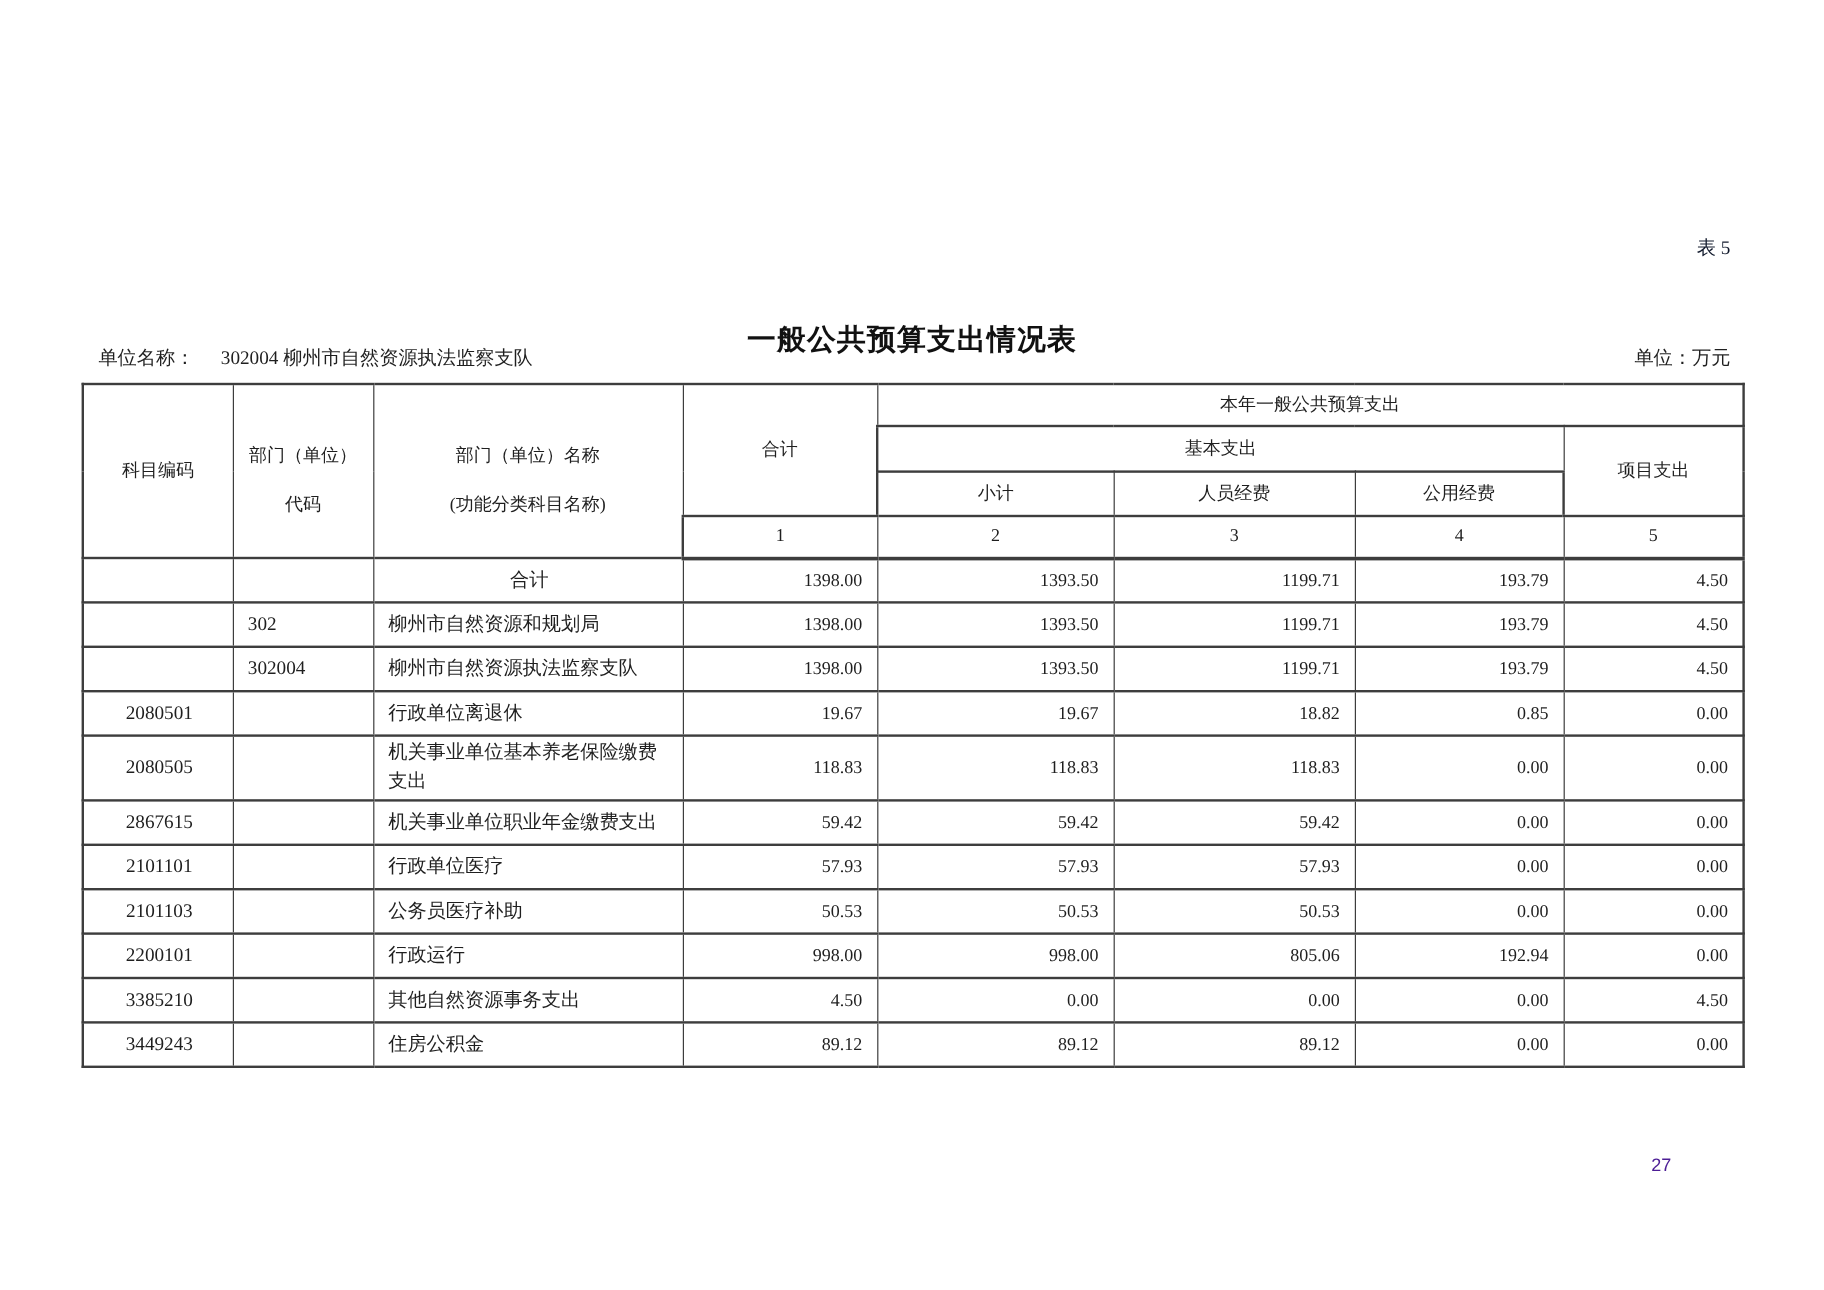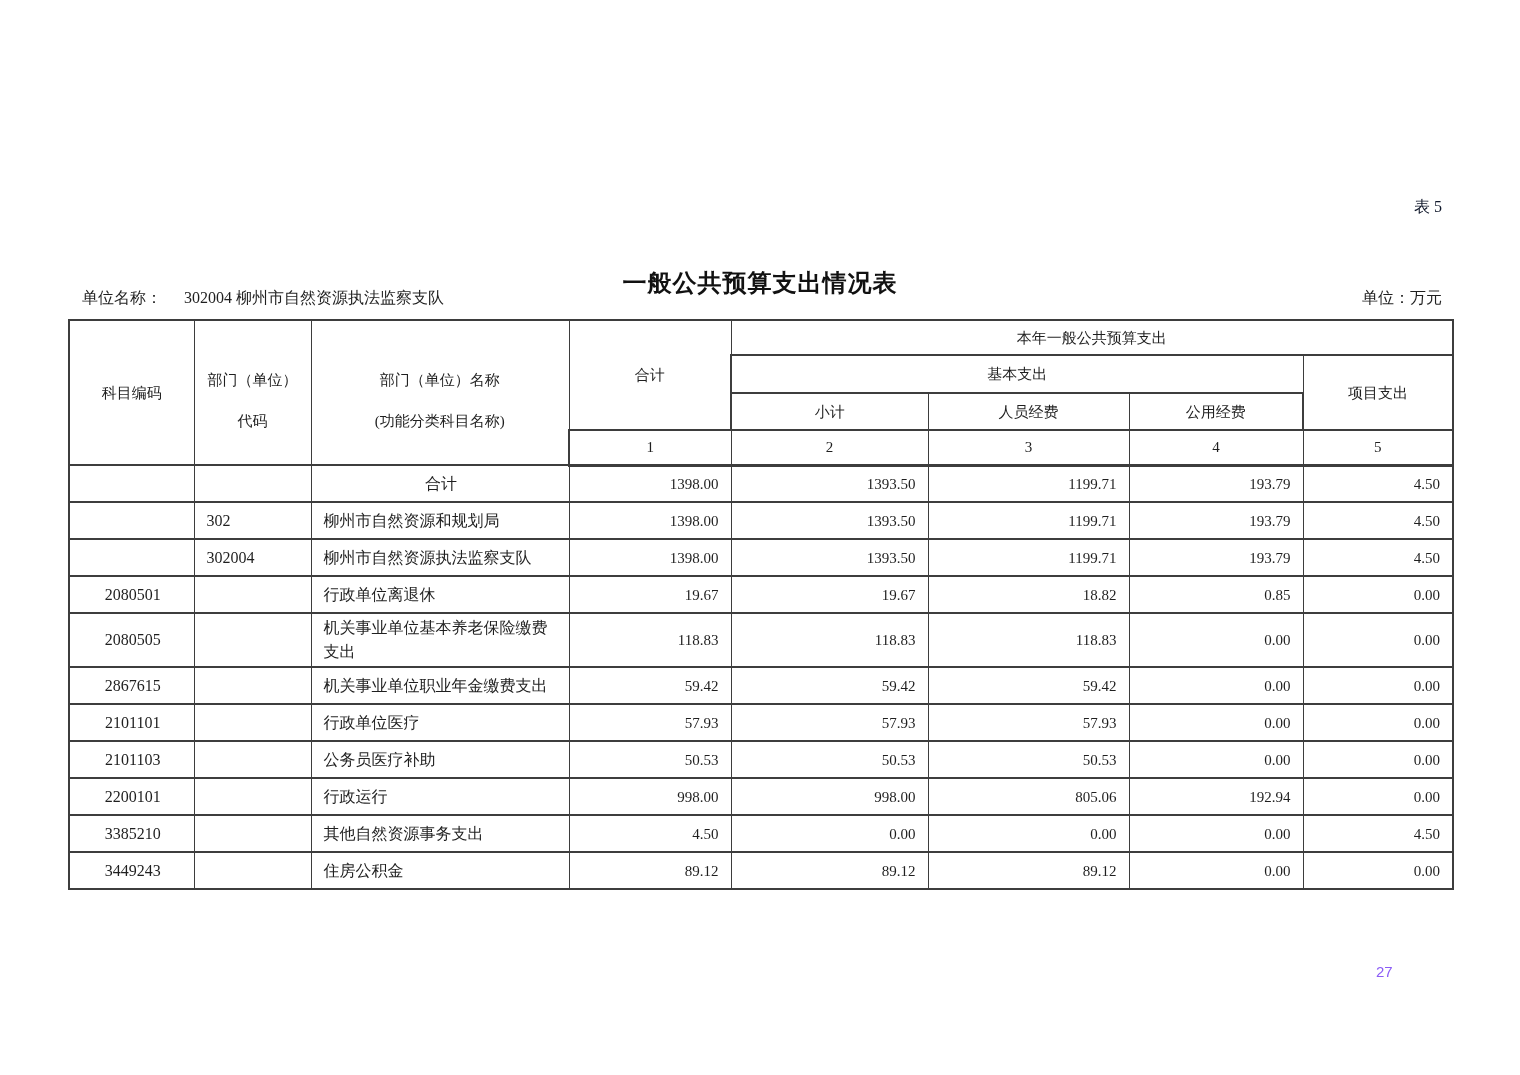--- a/index.html
+++ b/index.html
@@ -57,21 +57,21 @@
   tr.h4 td { border-bottom-width: 3px; font-size: 15px; }
   tbody tr { height: 37px; }
   td.col-code { text-align: center; padding-left: 10px; }
   td.col-dept { text-align: left; padding-left: 12px; }
   td.col-name { text-align: left; padding-left: 12px; padding-right: 10px; }
   td.col-name.center { text-align: center; }
   td.col-num { text-align: right; padding-right: 12px; font-size: 15px; }
   .page-number {
     position: absolute; top: 963px; left: 1376px;
     font-family: "Liberation Sans", sans-serif;
-    font-size: 15px; color: #8b5cf6;
+    font-size: 15px; color: #4c1d95;
   }
 </style>
 </head>
 <body>
 
 <div class="sheet-label">表 5</div>
 
 <div class="doc-title">一般公共预算支出情况表</div>
 
 <div class="meta-row">

